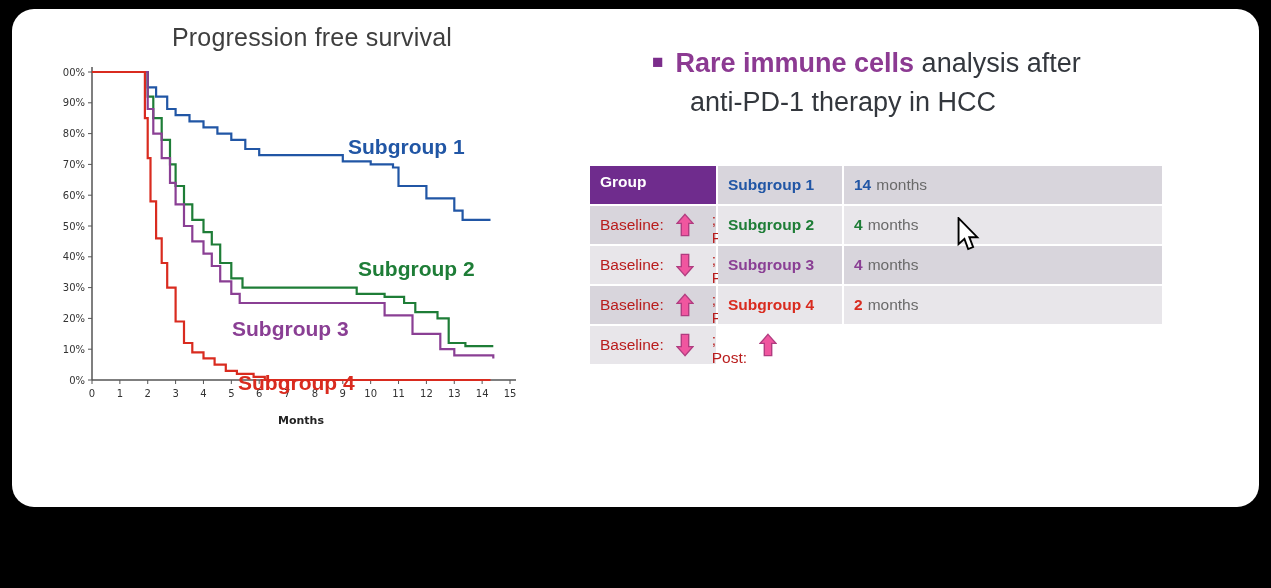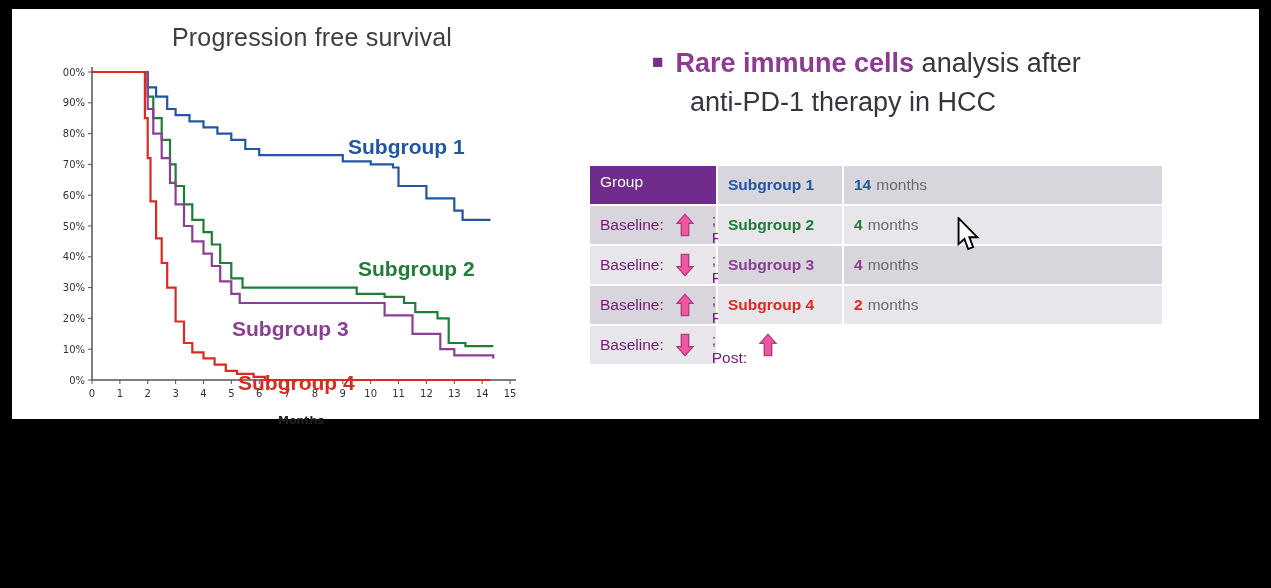--- a/index.html
+++ b/index.html
@@ -1,49 +1,49 @@
 <!DOCTYPE html>
 <html><head>
 <meta charset="utf-8">
 <style>
   * { box-sizing: border-box; }
   html,body { margin:0; padding:0; background:#000; }
   body { font-family:"Liberation Sans","DejaVu Sans",sans-serif; }
 
   .stage { position:relative; width:1271px; height:588px; background:#000; overflow:hidden; }
 
-  .slide { position:absolute; left:12px; top:9px; width:1247px; height:410px; background:#ffffff; }
+  .slide { position:absolute; left:12px; top:9px; width:1247px; height:498px; background:#ffffff;border-radius:22px; }
 
   
   .chart-title { position:absolute; left:110px; top:14px; width:380px; text-align:center;
                  font-size:25px; color:#3e3e3e; letter-spacing:.2px; }
   .km-svg { position:absolute; left:50px; top:48px; }
   .curve-label { position:absolute; font-size:21px; font-weight:bold; white-space:nowrap; }
   #lbl1 { left:336px; top:126px; }
   #lbl2 { left:346px; top:248px; }
   #lbl3 { left:220px; top:308px; }
   #lbl4 { left:226px; top:362px; }
 
   
   .heading { position:absolute; left:640px; top:36px; font-size:27px; color:#33373d; line-height:37px; white-space:nowrap; }
   .heading .bullet { font-size:19px; position:relative; top:-4px; margin-right:12px; }
   .heading .hl { font-weight:600; }
   .heading .line2 { padding-left:38px; }
 
   
   .ptable { position:absolute; left:578px; top:157px; width:572px;
             display:grid; grid-template-columns:126px 124px 318px; gap:2px; background:#ffffff; }
-  .th { background:#6f2c8d; color:#fff; font-weight:normal; font-size:15.5px; padding:7px 10px; }
+  .th { background:#6f2c8d; color:#fff; font-weight:bold; font-size:15.5px; padding:7px 10px; }
   .tc { font-size:15.5px; padding:6px 10px; height:38px; display:flex; align-items:center; }
   .bgA { background:#d8d5dc; }
   .bgB { background:#e8e6ea; }
   .group-label { font-weight:bold; }
   .pfs-num { font-weight:bold; margin-right:5px; }
   .pfs-unit { color:#6a6a6a; }
-  .ilabel { color:#701a75; }
+  .ilabel { color:#b91c1c; }
   .ilabel.post { margin-left:18px;margin-top:8px; }
   .arrow { display:inline-flex; align-items:center; margin-left:12px; }
 
   
   .cursor { position:absolute; left:944px; top:208px; }
 
   
   .caption { position:absolute; left:105px; top:492px; font-size:25px; font-weight:bold; line-height:33px; white-space:nowrap; }
 </style>
 </head>

